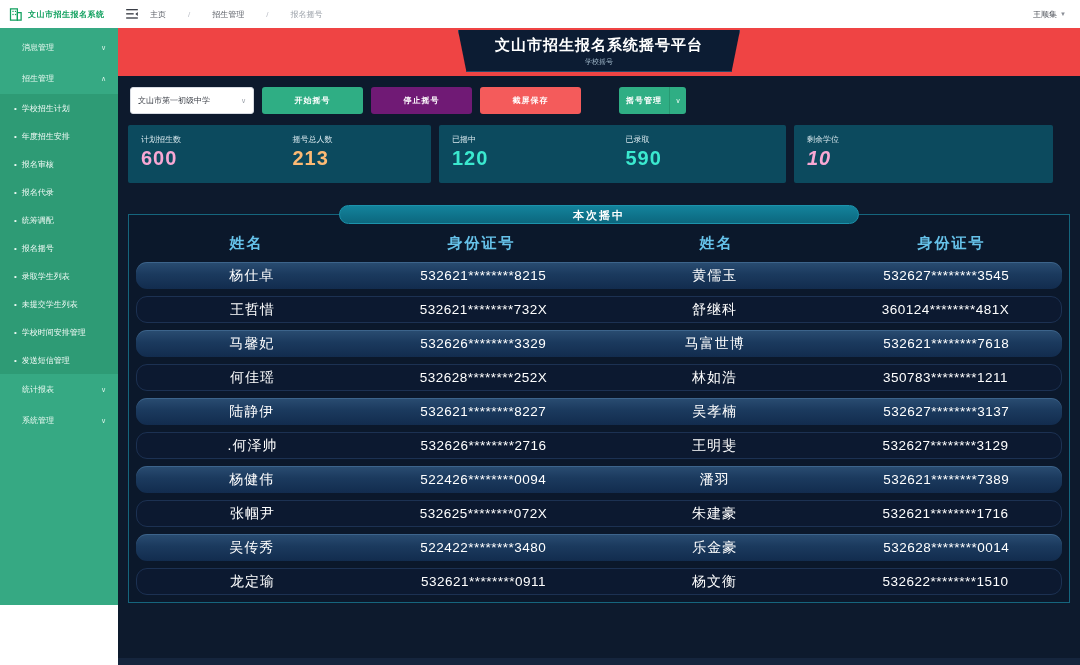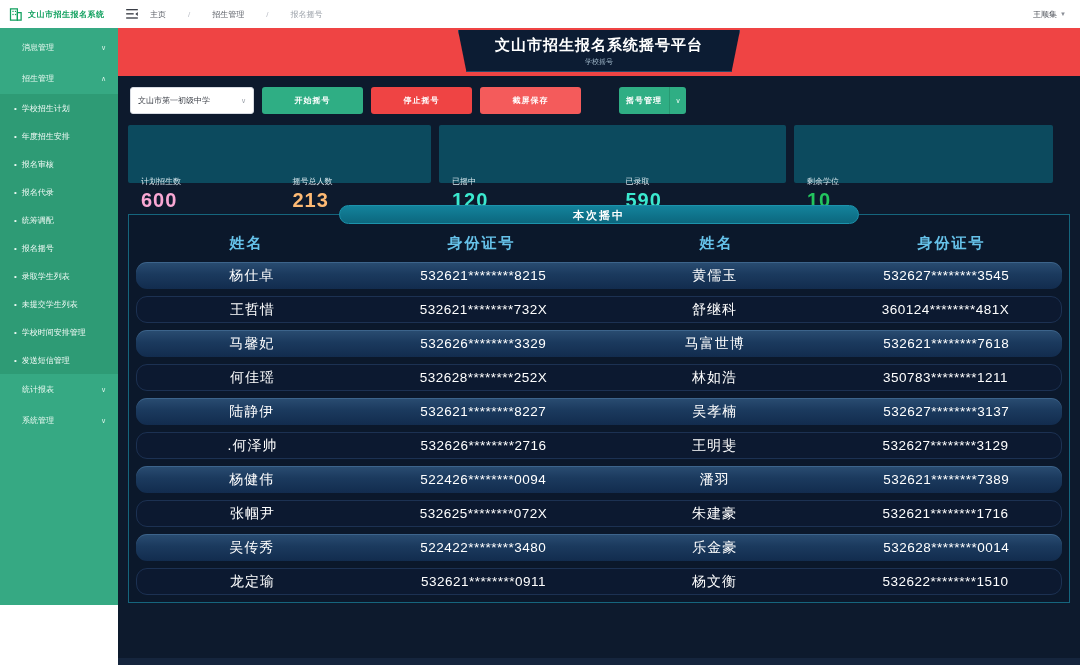--- a/index.html
+++ b/index.html
@@ -39,32 +39,32 @@
 
   
   .controls { display:flex; align-items:center; margin:11px 0 0 12px; height:27px; gap:8px; }
   .select { width:124px; height:27px; background:#fff; border:1px solid #d7dbe2; border-radius:3px;
     display:flex; align-items:center; justify-content:space-between; padding:0 7px; cursor:pointer; }
   .select-label { font-size:8px; color:#3a3e46; }
   .select-caret { font-size:7px; color:#a0a6ae; }
   .btn { width:101px; height:27px; border:none; border-radius:3px; color:#fff; font-size:8px;
     font-family:inherit; cursor:pointer; font-weight:bold; letter-spacing:1px; }
   .btn-start { background:#2fae84; }
-  .btn-stop  { background:#ef4444; }
+  .btn-stop  { background:#701a75; }
   .btn-shot  { background:#f45b5b; }
   .split { margin-left:30px; display:flex; }
   .btn-manage { width:50px; border-radius:3px 0 0 3px; background:#2fae84; }
   .btn-manage-caret { width:17px; height:27px; background:#2fae84; border:none; border-left:1px solid #279972;
     border-radius:0 3px 3px 0; color:#eafaf2; font-size:7px; cursor:pointer; }
 
   
   .stats { display:flex; gap:8px; margin:11px 0 0 10px; }
   .card { height:58px; background:#0c4a5e; border-radius:2px; display:flex; }
   .card1 { width:303px; } .card2 { width:347px; } .card3 { width:259px; }
-  .stat { width:50%; padding:9px 0 0 13px;margin-top:42px; }
+  .stat { width:50%; padding:9px 0 0 13px; }
   .stat-label { font-size:8px; color:#d8e8ee; }
   .stat-value { font-size:20px; font-weight:bold; margin-top:2px; letter-spacing:1px; }
 
   
   .lottery { position:relative; margin:31px 10px 0 10px; height:389px;
     border:1px solid #15657d; background:rgba(10,22,40,.35); }
   .banner { position:absolute; top:-10px; left:50%; transform:translateX(-50%);
     width:520px; height:19px; line-height:19px; text-align:center; border-radius:10px;
     background:linear-gradient(180deg,#13839c,#0c6largest7e); background:linear-gradient(180deg,#13839c,#0c677e);
     border:1px solid #1c93ac; color:#fff; font-size:11px; font-weight:bold; letter-spacing:2px; }
@@ -188,21 +188,21 @@
         <div class="stat-value" style="color: rgb(59, 233, 207);">120</div>
       </div>
       <div class="stat">
         <div class="stat-label">已录取</div>
         <div class="stat-value" style="color: rgb(59, 233, 207);">590</div>
       </div>
     </div>
     <div class="card card3">
       <div class="stat">
         <div class="stat-label">剩余学位</div>
-        <div class="stat-value" style="color: #22c55e;">10</div>
+        <div class="stat-value" style="color: #f9a8d4; font-style: italic;">10</div>
       </div>
     </div>
   </div>
 
   <div class="lottery">
     <div class="banner">本次摇中</div>
     <div class="thead">
       <div class="th">姓名</div>
       <div class="th">身份证号</div>
       <div class="th">姓名</div>

